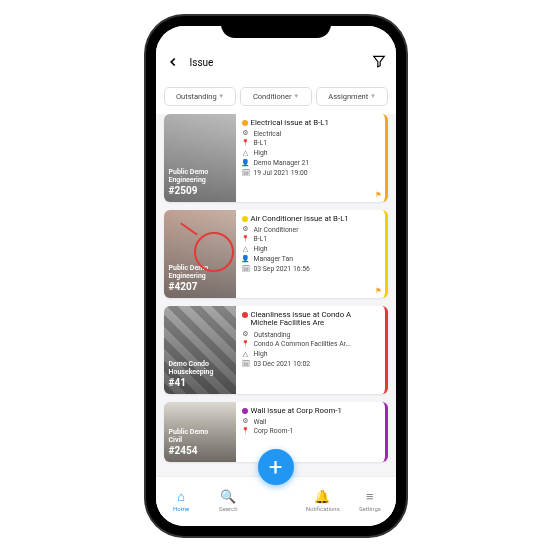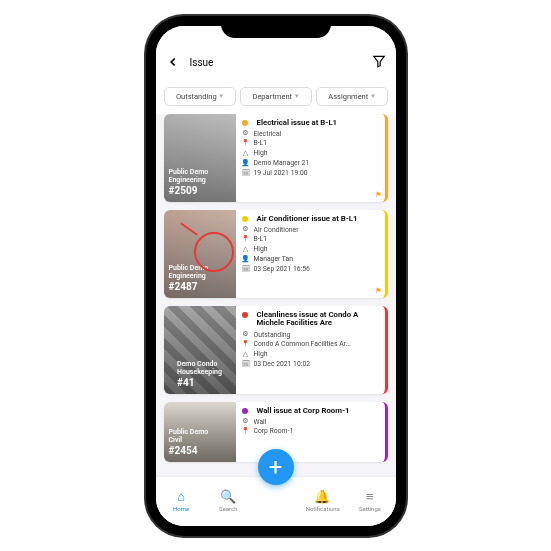--- a/index.html
+++ b/index.html
@@ -18,38 +18,38 @@
   .card { display: flex; background: #fff; border-radius: 6px; margin-bottom: 8px; overflow: hidden; box-shadow: 0 1px 2px rgba(0,0,0,0.08); height: 88px; border-right: 3px solid transparent; }
   .card.orange { border-right-color: #f5a623; }
   .card.yellow { border-right-color: #f0d000; }
   .card.red { border-right-color: #e53935; }
   .card.purple { border-right-color: #9c27b0; }
   .thumb { width: 72px; height: 100%; background: linear-gradient(135deg,#b8b8b8,#d8d8d8); position: relative; flex-shrink: 0; display: flex; align-items: flex-end; }
   .thumb-overlay { position: absolute; inset: 0; background: linear-gradient(180deg, rgba(0,0,0,0.05), rgba(0,0,0,0.45)); }
   .thumb-text { position: relative; color: #fff; font-size: 7px; font-weight: 600; padding: 5px; line-height: 1.2; z-index: 2; }
   .thumb-id { font-weight: 700; font-size: 10px; }
   .details { flex: 1; padding: 5px 6px; font-size: 6.8px; color: #444; overflow: hidden; }
-  .d-title { font-size: 7.8px; font-weight: 700; color: #111; margin-bottom: 2px; display: flex; align-items: flex-start; gap: 9px; line-height: 1.15; }
+  .d-title { font-size: 7.8px; font-weight: 400; color: #111; margin-bottom: 2px; display: flex; align-items: flex-start; gap: 3px; line-height: 1.15; }
   .dot { width: 6px; height: 6px; border-radius: 50%; flex-shrink: 0; margin-top: 1px; }
   .dot.orange { background: #f5a623; }
   .dot.yellow { background: #f0d000; }
   .dot.red { background: #e53935; }
   .dot.purple { background: #9c27b0; }
   .row { display: flex; align-items: center; gap: 4px; margin-top: 1.5px; line-height: 1.2; }
   .row .ico { width: 8px; text-align: center; font-size: 7px; color: #666; flex-shrink: 0; }
   .row span { white-space: nowrap; overflow: hidden; text-overflow: ellipsis; }
   .fab { position: absolute; bottom: 41px; left: 50%; transform: translateX(-50%); width: 36px; height: 36px; background: #2196f3; border-radius: 50%; color: #fff; font-size: 24px; display: flex; align-items: center; justify-content: center; z-index: 30; box-shadow: 0 2px 6px rgba(33,150,243,0.5); }
   .tabbar { position: absolute; bottom: 0; left: 0; right: 0; height: 50px; background: #fff; display: flex; justify-content: space-around; align-items: center; padding: 4px 2px 6px; border-top: 1px solid #eee; z-index: 25; }
   .tab { display: flex; flex-direction: column; align-items: center; font-size: 6px; color: #888; gap: 1px; flex: 1; }
   .tab.active { color: #2196f3; }
   .tab .ico { font-size: 13px; }
   .thumb2 { background: linear-gradient(135deg,#c9a89a,#e0d0c8); position: relative; }
   .red-circle { position: absolute; width: 40px; height: 40px; border: 2px solid #e53935; border-radius: 50%; top: 22px; left: 30px; z-index: 3; }
   .red-arrow { position: absolute; width: 20px; height: 2px; background: #e53935; top: 18px; left: 15px; transform: rotate(35deg); z-index: 3; }
-  .thumb3 { background: repeating-linear-gradient(45deg,#8a8a8a 0 8px,#b0b0b0 8px 16px); justify-content: center; }
+  .thumb3 { background: repeating-linear-gradient(45deg,#8a8a8a 0 8px,#b0b0b0 8px 16px); }
   .thumb4 { background: linear-gradient(180deg,#e8e4dc,#c8c0b4); }
   .flag { position: absolute; right: 3px; bottom: 3px; font-size: 7px; color: #f5a623; font-weight: 700; }
   .card-body-wrap { position: relative; flex: 1; display: flex; }
 </style>
 </head>
 <body>
 
 <div class="phone-frame">
   <div class="notch"></div>
   <div class="phone-screen">
@@ -67,21 +67,21 @@
           </svg>
       </div>
     </div>
 
     <div class="chips">
       <div class="chip">
         <span>Outstanding</span>
         <span class="chev">▾</span>
       </div>
       <div class="chip">
-        <span>Department</span>
+        <span>Conditioner</span>
         <span class="chev">▾</span>
       </div>
       <div class="chip">
         <span>Assignment</span>
         <span class="chev">▾</span>
       </div>
     </div>
 
     <div class="list">
 
@@ -126,21 +126,21 @@
       </div>
 
       <div class="card yellow">
         <div class="thumb thumb2">
           <div class="thumb-overlay"></div>
           <div class="red-arrow"></div>
             <div class="red-circle"></div>
           <div class="thumb-text">
             <div>Public Demo</div>
             <div>Engineering</div>
-            <div class="thumb-id">#2487</div>
+            <div class="thumb-id">#4207</div>
           </div>
         </div>
         <div class="card-body-wrap">
           <div class="details">
             <div class="d-title">
                 <span class="dot yellow"></span>
                 <span>Air Conditioner issue at B-L1</span>
               </div>
             <div class="row">
                 <span class="ico">⚙</span>

